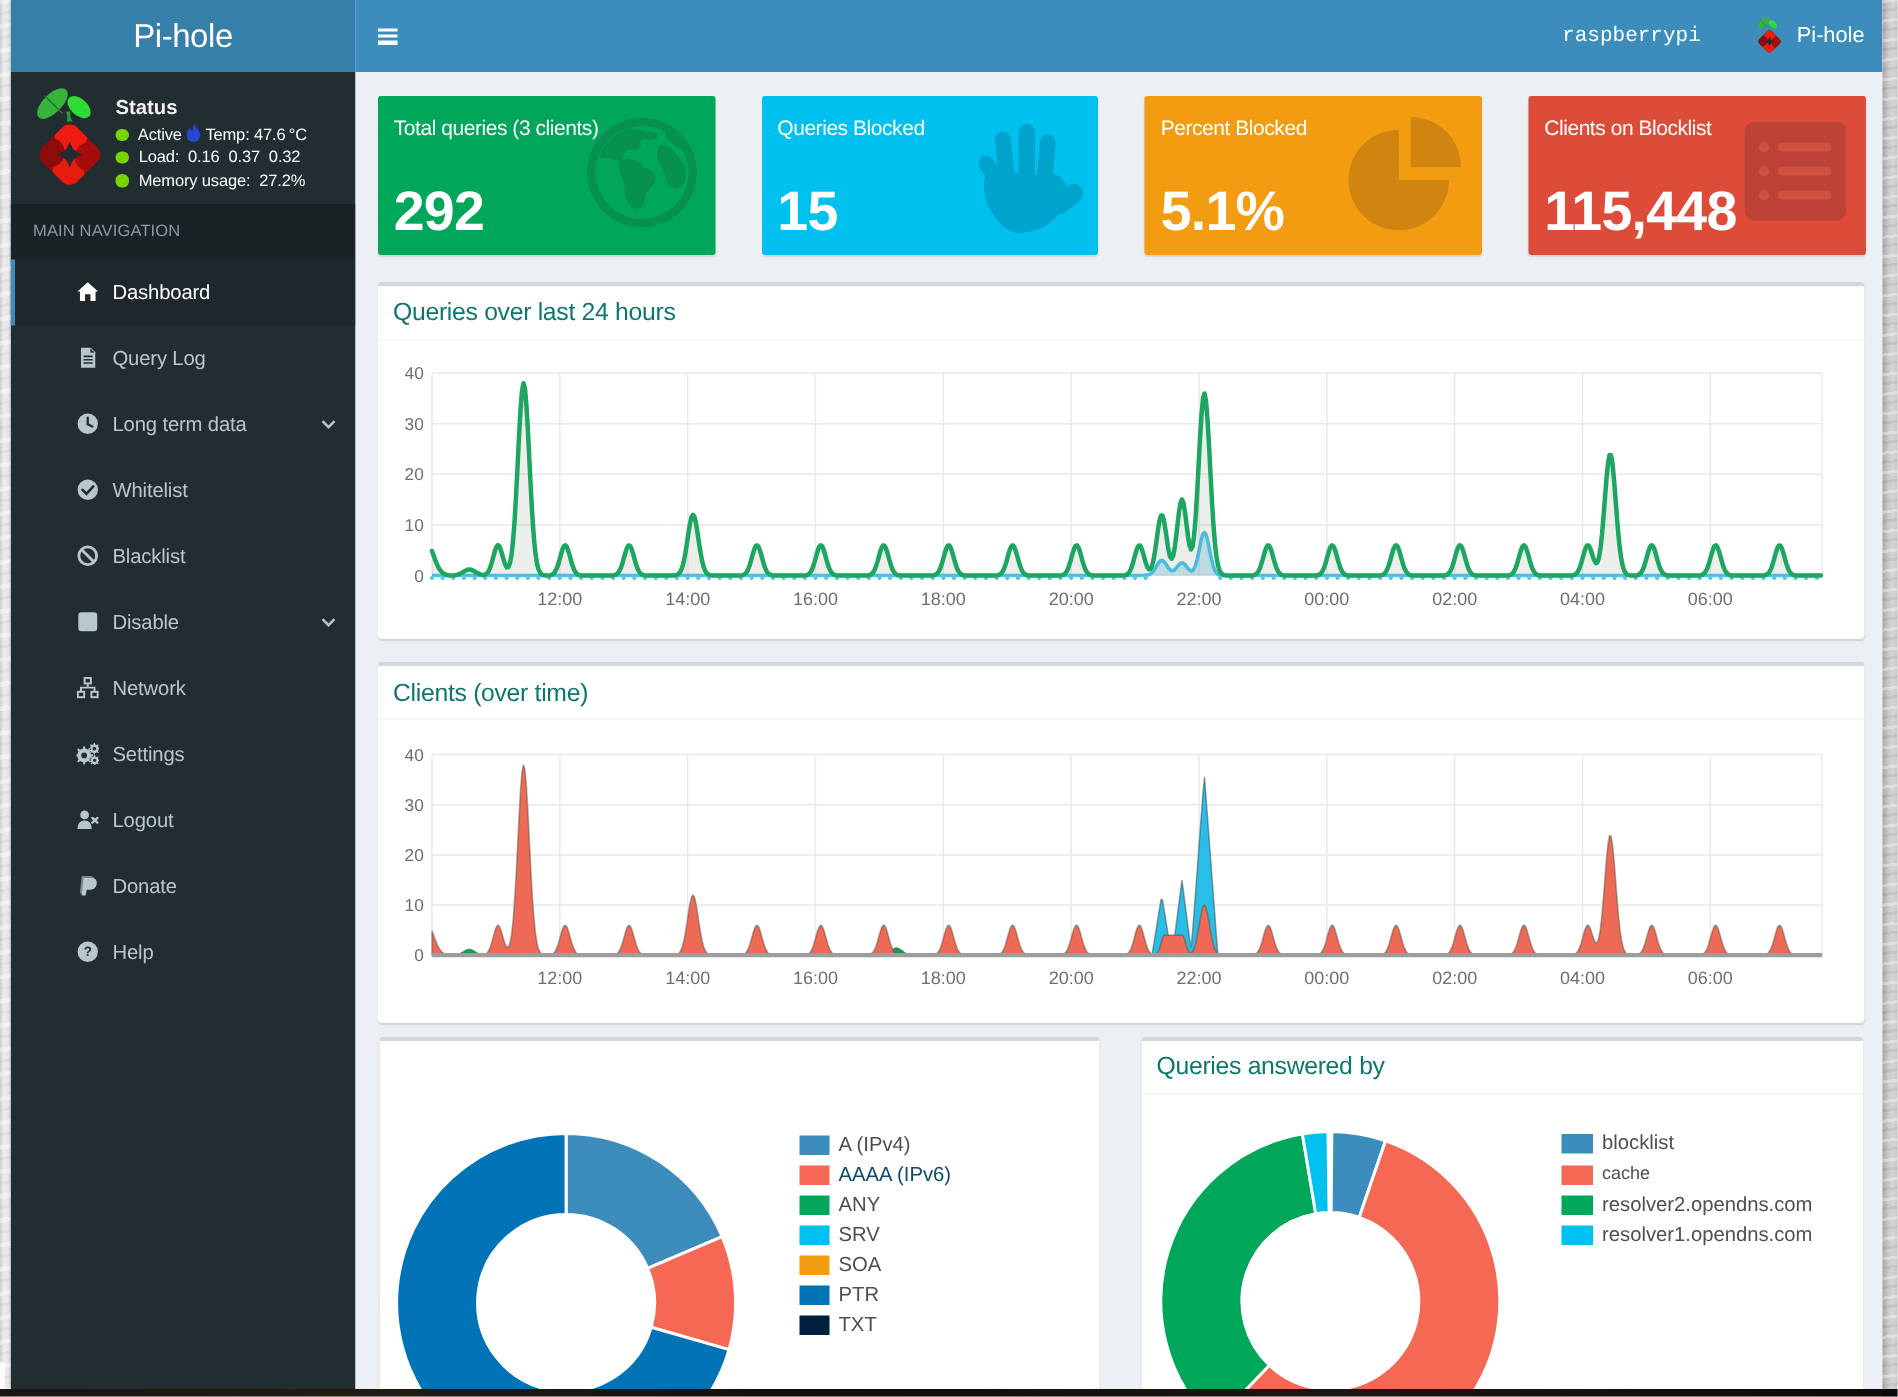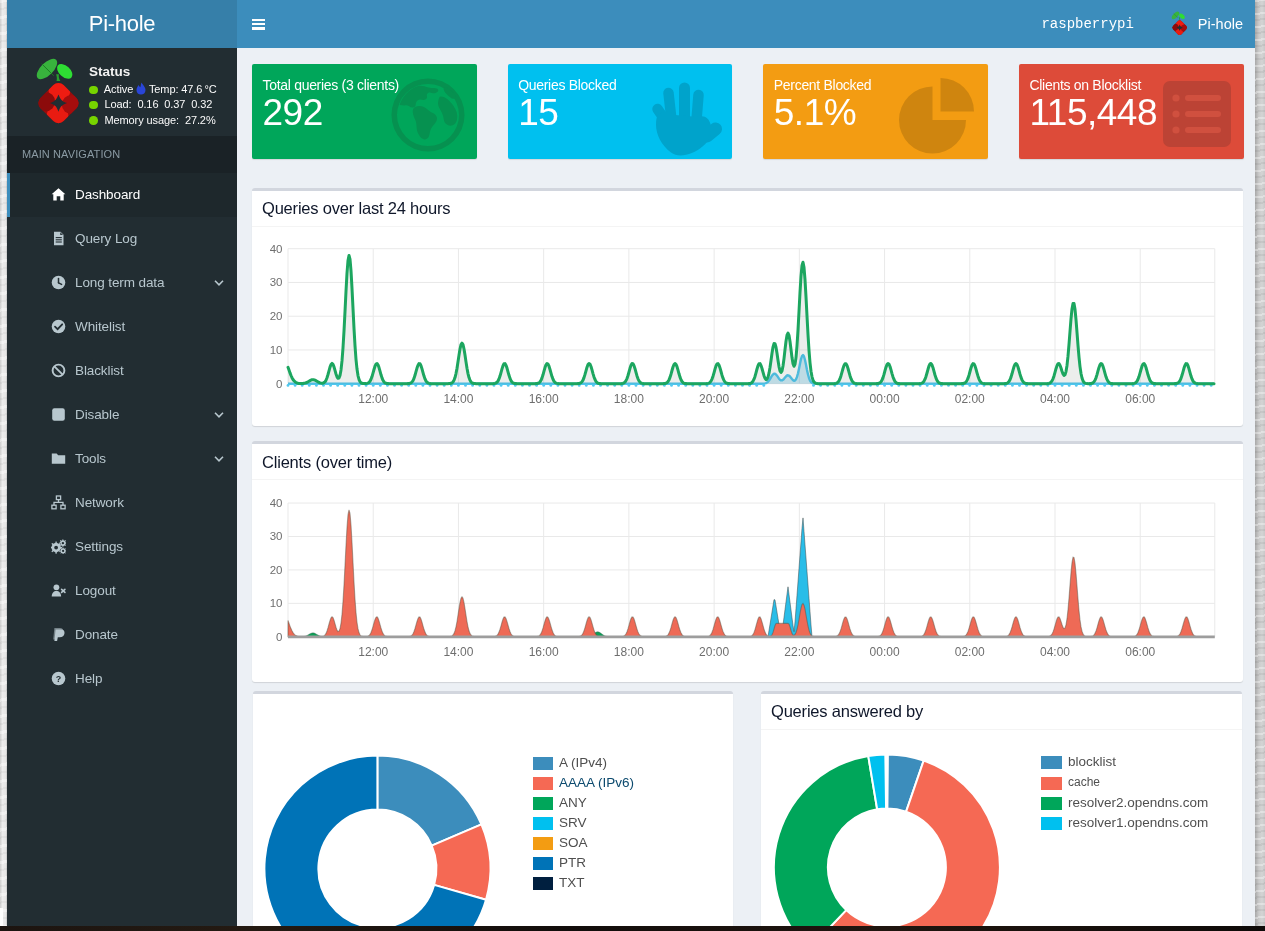--- a/index.html
+++ b/index.html
@@ -11,41 +11,41 @@
 #logo{position:absolute;left:0;top:0;width:230px;height:48px;background:#367fa9;color:#fff;
       font-size:22px;text-align:center;line-height:48px;letter-spacing:-0.3px}
 #logo b{font-weight:normal}
 #nav{position:absolute;left:230px;top:0;width:1018px;height:48px;background:#3c8dbc}
 #burger{position:absolute;left:14.5px;top:18.5px;width:13px;height:11px}
 #burger div{height:2.2px;background:#fff;margin-bottom:2.3px}
 #navr{position:absolute;right:12px;top:0;height:48px;color:#fff;display:flex;align-items:center}
 #hostname{font-family:"Liberation Mono",monospace;font-size:14px;margin-right:36px}
 #pname{font-size:14.5px;margin-left:9px}
 #sidebar{position:absolute;left:0;top:48px;width:230px;height:878px;background:#222d32;color:#fff}
-#upanel{position:absolute;left:12px;top:0;width:264px;height:88px}
+#upanel{position:absolute;left:0;top:0;width:264px;height:88px}
 #slogo{position:absolute;left:15px;top:9px}
 #status{position:absolute;left:70px;top:16px}
 #status .st{font-size:13.5px;font-weight:bold;color:#f2f2f2}
 #status .row{font-size:11px;letter-spacing:-0.1px;color:#fbfbfb;margin-top:3.2px;white-space:nowrap}
 #status .row:first-of-type{margin-top:10px}
 .dot{display:inline-block;width:8.5px;height:8.5px;border-radius:50%;background:#77d400;margin-right:4px;vertical-align:-1px}
 #mainnav{position:absolute;left:0;top:88px;width:230px;height:37px;background:#1a2226;color:#8a9aa3;
          font-size:11px;line-height:37px;padding-left:15px;letter-spacing:0.1px}
 #menu{position:absolute;left:0;top:125px;width:230px}
 .mitem{height:44px;line-height:44px;font-size:13.5px;letter-spacing:-0.1px;color:#b8c7ce;position:relative;padding-left:41px;border-left:3px solid transparent}
 .mitem.active{background:#1e282c;color:#fff;border-left:3px solid #3c8dbc}
 .mi{vertical-align:-2.5px;margin-right:9px}
 .chev{position:absolute;right:13px;top:19px}
 #content{position:absolute;left:230px;top:48px;width:1018px;height:878px;background:#ecf0f5;overflow:hidden}
-.sbox{position:absolute;top:16px;width:224.5px;height:95px;border-radius:2px;color:#fff;overflow:hidden;box-shadow:0 1px 1px rgba(0,0,0,0.1)}
+.sbox{position:absolute;top:16px;width:224.5px;height:106px;border-radius:2px;color:#fff;overflow:hidden;box-shadow:0 1px 1px rgba(0,0,0,0.1)}
 .sbl{position:absolute;left:10.5px;top:13px;font-size:14px;letter-spacing:-0.3px}
-.sbn{position:absolute;left:10.5px;top:28px;font-size:37px;font-weight:normal;letter-spacing:-0.5px}
+.sbn{position:absolute;left:10.5px;top:56px;font-size:37px;font-weight:bold;letter-spacing:-0.5px}
 .bx{position:absolute;background:#fff;border-top:3px solid #d2d6de;border-radius:3px;box-shadow:0 1px 1px rgba(0,0,0,0.12)}
 .bxh{position:absolute;left:0;top:0;right:0;height:36px;border-bottom:1px solid #f4f4f4}
-.bxt{position:absolute;left:10px;top:8.5px;font-size:16.5px;color:#0f172a;letter-spacing:-0.2px;white-space:nowrap}
+.bxt{position:absolute;left:10px;top:8.5px;font-size:16.5px;color:#0f766e;letter-spacing:-0.2px;white-space:nowrap}
 .chartsvg{position:absolute;left:0}
 </style></head>
 <body>
 
 <svg width="0" height="0" style="position:absolute">
 <defs>
 <g id="berry">
   <ellipse cx="27" cy="25" rx="27" ry="13" transform="rotate(-45 27 25)" fill="#38b33d"></ellipse>
   <line x1="16" y1="14" x2="41" y2="39" stroke="#1d7a22" stroke-width="2"></line>
   <ellipse cx="64" cy="30" rx="19" ry="11.5" transform="rotate(42 64 30)" fill="#2edd33"></ellipse>
@@ -124,25 +124,20 @@
             <circle cx="7.5" cy="7.5" r="6.8" fill="currentColor"></circle>
             <path d="M4 7.6 L6.6 10.2 L11.2 5.3" stroke="#222d32" stroke-width="1.8" fill="none" stroke-linecap="round"></path>
           </svg><span>Whitelist</span></div>
 <div class="mitem"><svg class="mi" width="15" height="15" viewBox="0 0 15 15">
             <circle cx="7.5" cy="7.5" r="5.9" fill="none" stroke="currentColor" stroke-width="1.9"></circle>
             <line x1="3.3" y1="3.3" x2="11.7" y2="11.7" stroke="currentColor" stroke-width="1.9"></line>
           </svg><span>Blacklist</span></div>
 <div class="mitem"><svg class="mi" width="15" height="15" viewBox="0 0 15 15">
             <rect x="1.2" y="1.2" width="12.6" height="12.6" rx="2.2" fill="currentColor"></rect>
           </svg><span>Disable</span><svg class="chev" width="10" height="6" viewBox="0 0 10 6">
-            <path d="M1 0.8 L5 4.8 L9 0.8" fill="none" stroke="currentColor" stroke-width="1.6"></path>
-          </svg></div>
-<div class="mitem"><svg class="mi" width="15" height="15" viewBox="0 0 15 15">
-            <path fill="currentColor" d="M0.8 2.5 H5.6 L7.2 4.2 H14.2 V12.8 H0.8 Z"></path>
-          </svg><span>Tools</span><svg class="chev" width="10" height="6" viewBox="0 0 10 6">
             <path d="M1 0.8 L5 4.8 L9 0.8" fill="none" stroke="currentColor" stroke-width="1.6"></path>
           </svg></div>
 <div class="mitem"><svg class="mi" width="15" height="15" viewBox="0 0 15 15">
             <g fill="none" stroke="currentColor" stroke-width="1.3">
               <rect x="5.4" y="1" width="4.2" height="3.6"></rect>
               <rect x="0.9" y="10.2" width="4.2" height="3.6"></rect>
               <rect x="9.9" y="10.2" width="4.2" height="3.6"></rect>
               <path d="M7.5 4.6 V7.4 M3 10.2 V7.4 H12 V10.2"></path>
             </g>
           </svg><span>Network</span></div>

